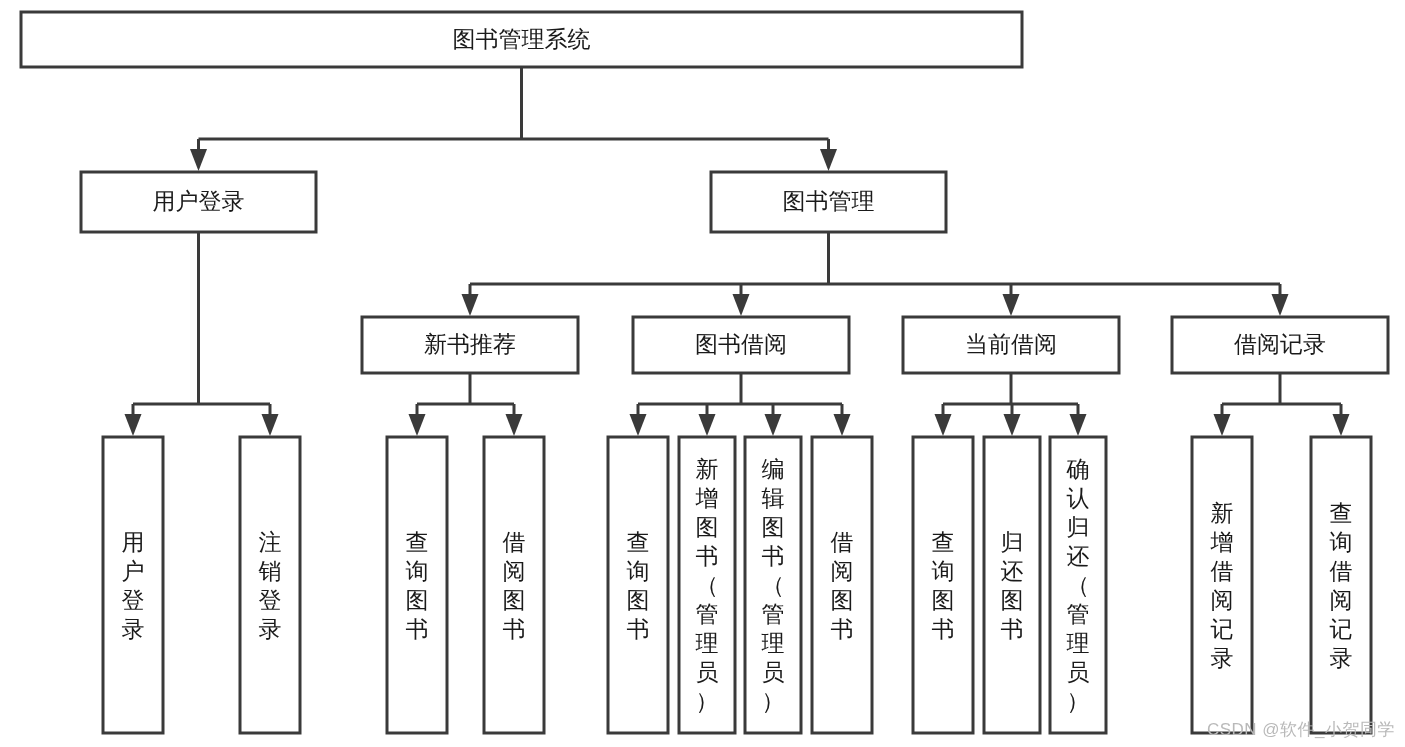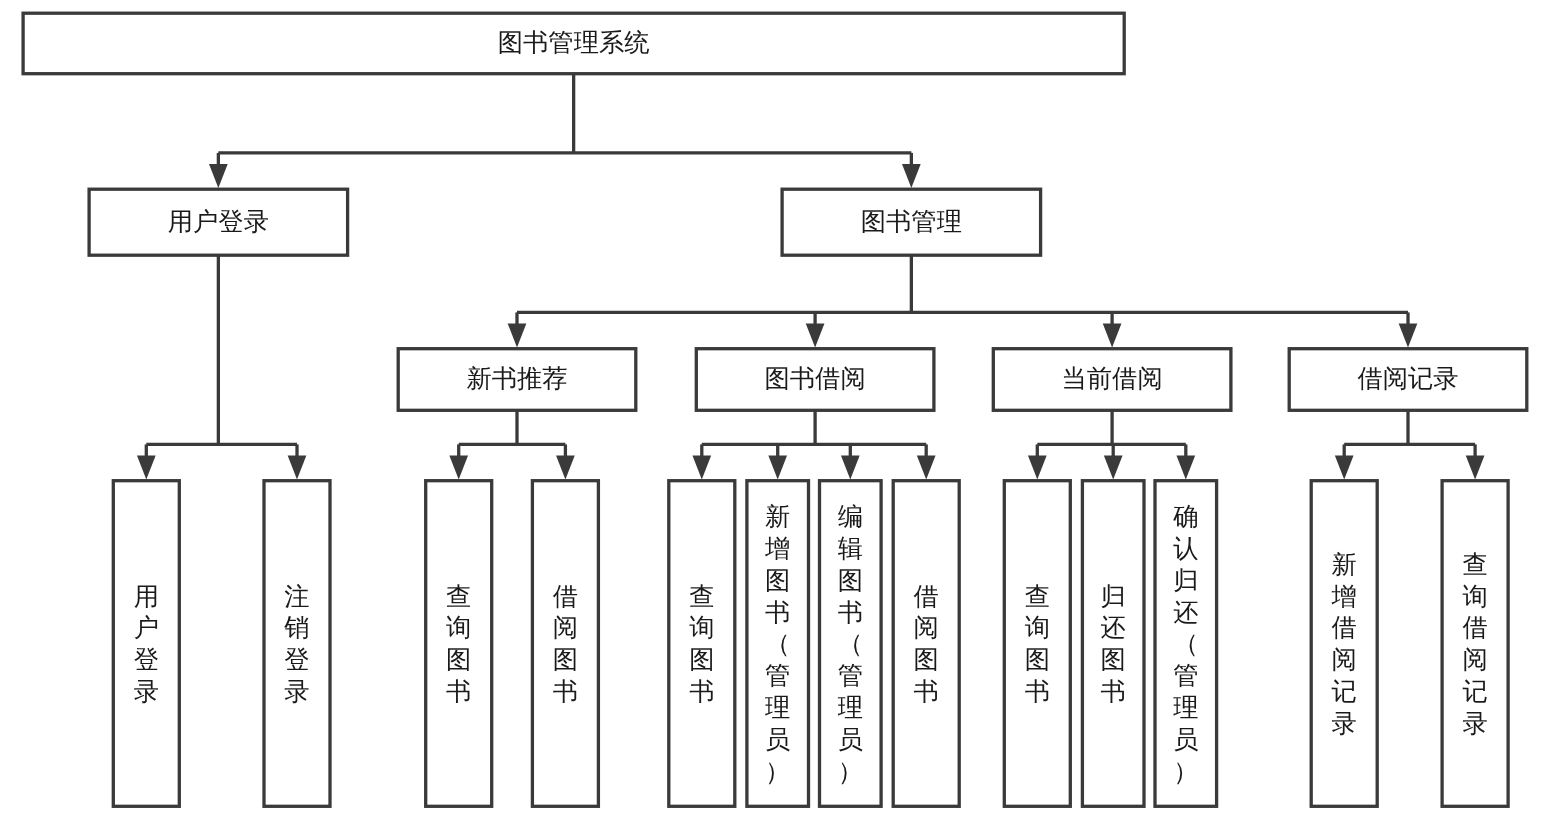--- a/index.html
+++ b/index.html
@@ -219,13 +219,14 @@
         <g>
           <rect x="1192" y="437" width="60" height="296" class="node-box"></rect>
           <text x="1222" y="520.62" class="node-label-v"><tspan x="1222" dy="0">新</tspan><tspan x="1222" dy="29">增</tspan><tspan x="1222" dy="29">借</tspan><tspan x="1222" dy="29">阅</tspan><tspan x="1222" dy="29">记</tspan><tspan x="1222" dy="29">录</tspan></text>
         </g>
         <g>
           <rect x="1311" y="437" width="60" height="296" class="node-box"></rect>
           <text x="1341" y="520.62" class="node-label-v"><tspan x="1341" dy="0">查</tspan><tspan x="1341" dy="29">询</tspan><tspan x="1341" dy="29">借</tspan><tspan x="1341" dy="29">阅</tspan><tspan x="1341" dy="29">记</tspan><tspan x="1341" dy="29">录</tspan></text>
         </g>
       </g>
   </svg>
+  <div class="watermark">CSDN @软件_小贺同学</div>
 </div>
 
 </body></html>

